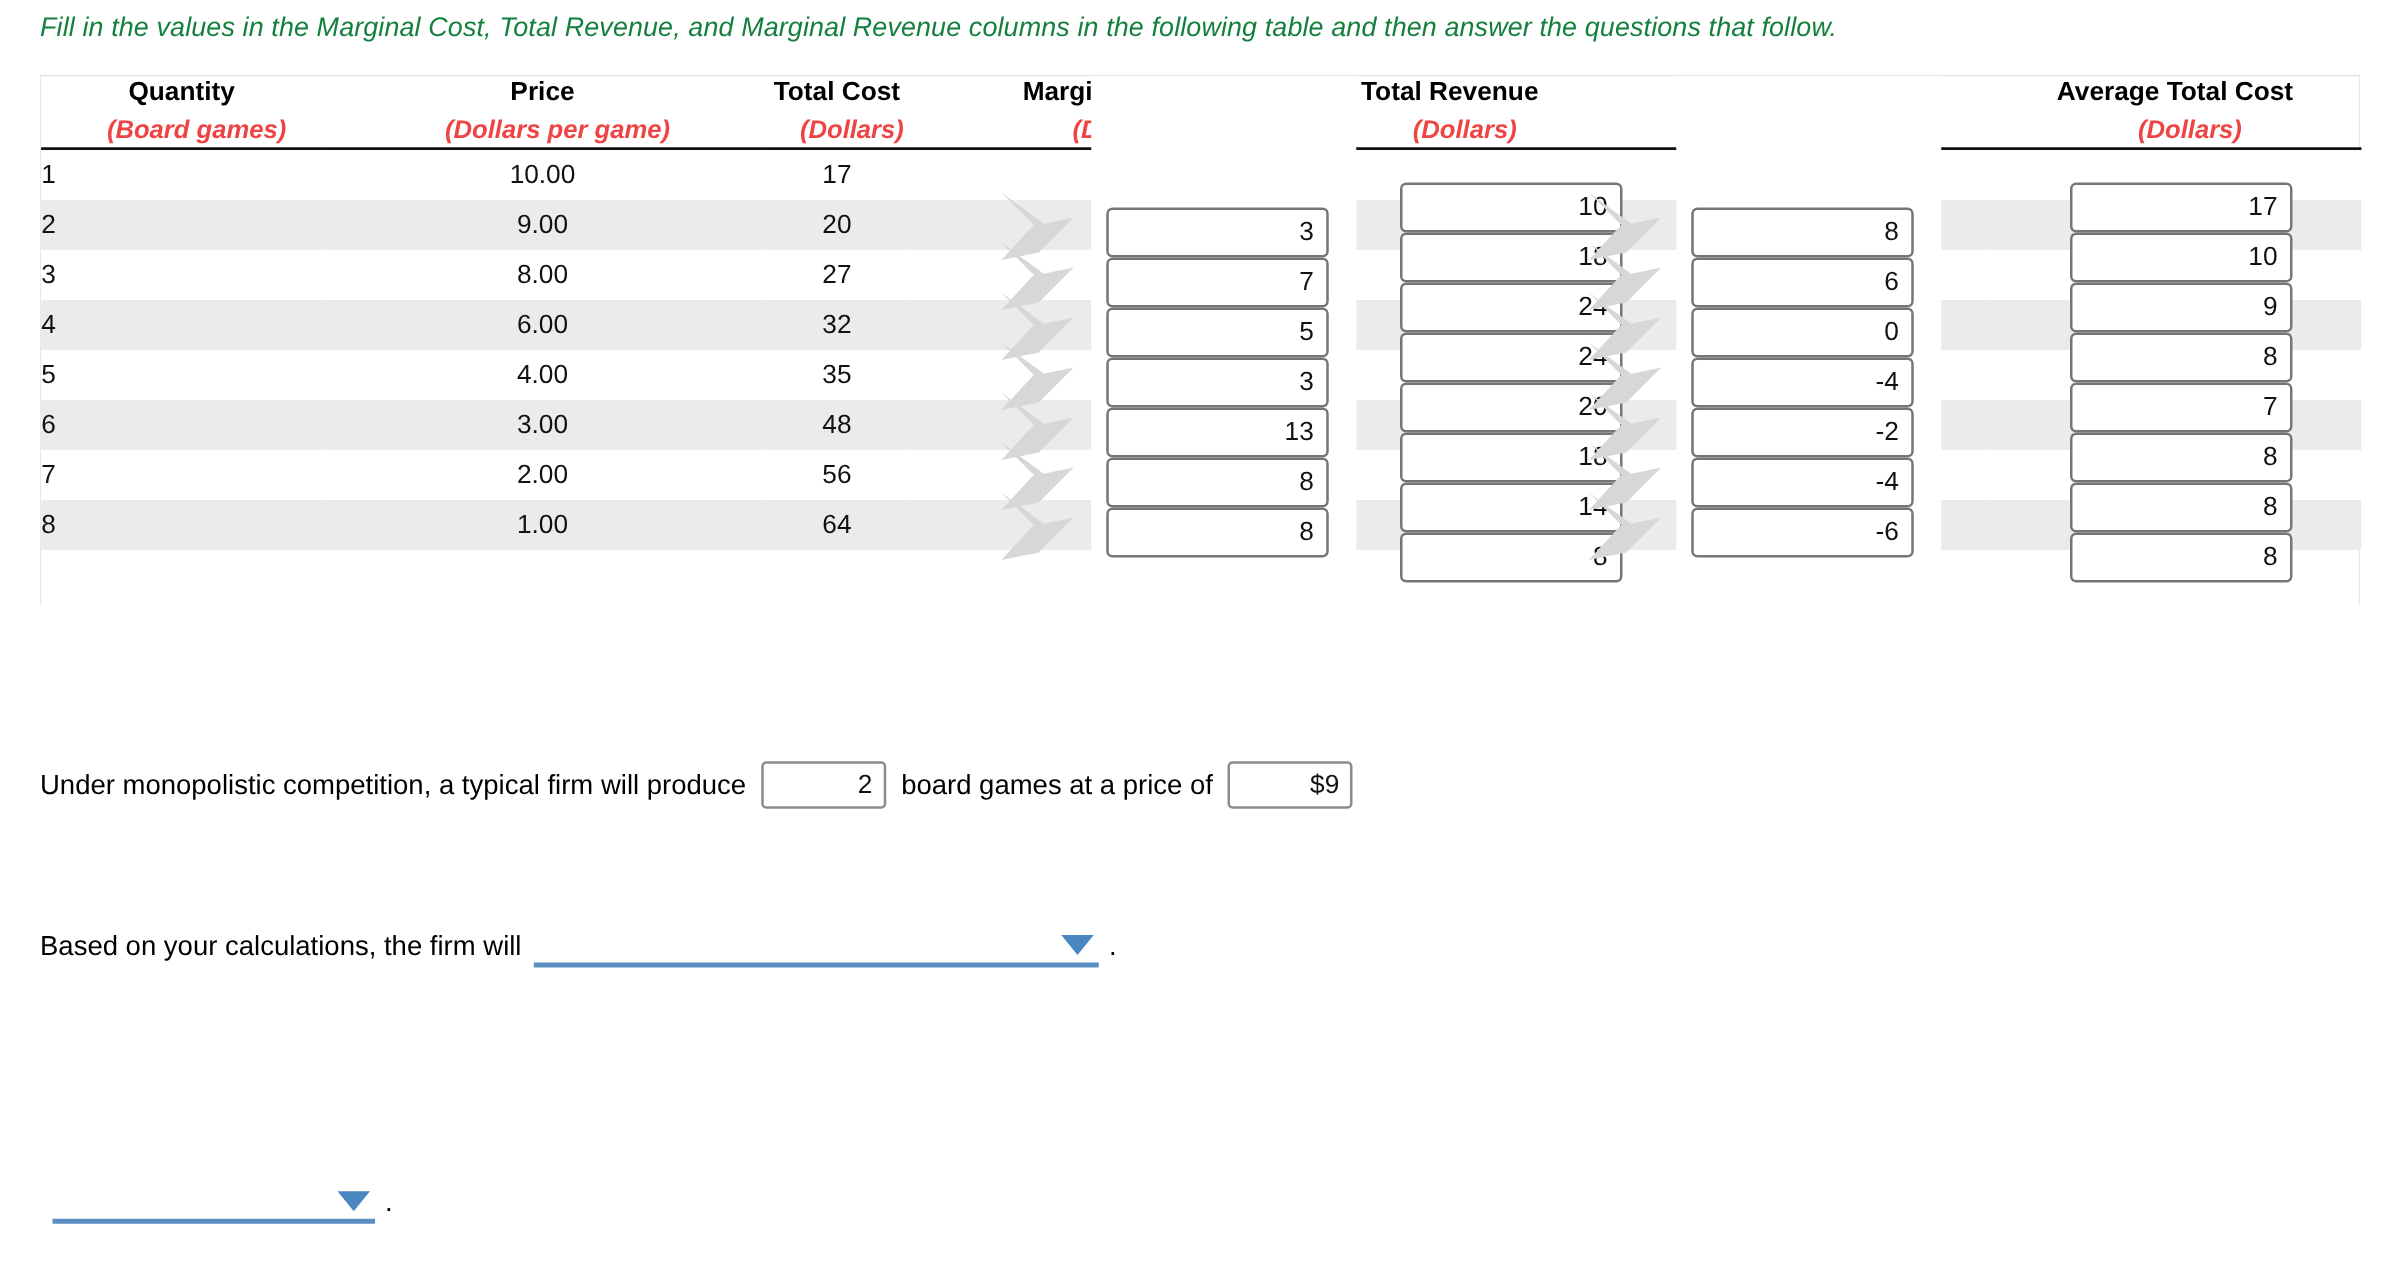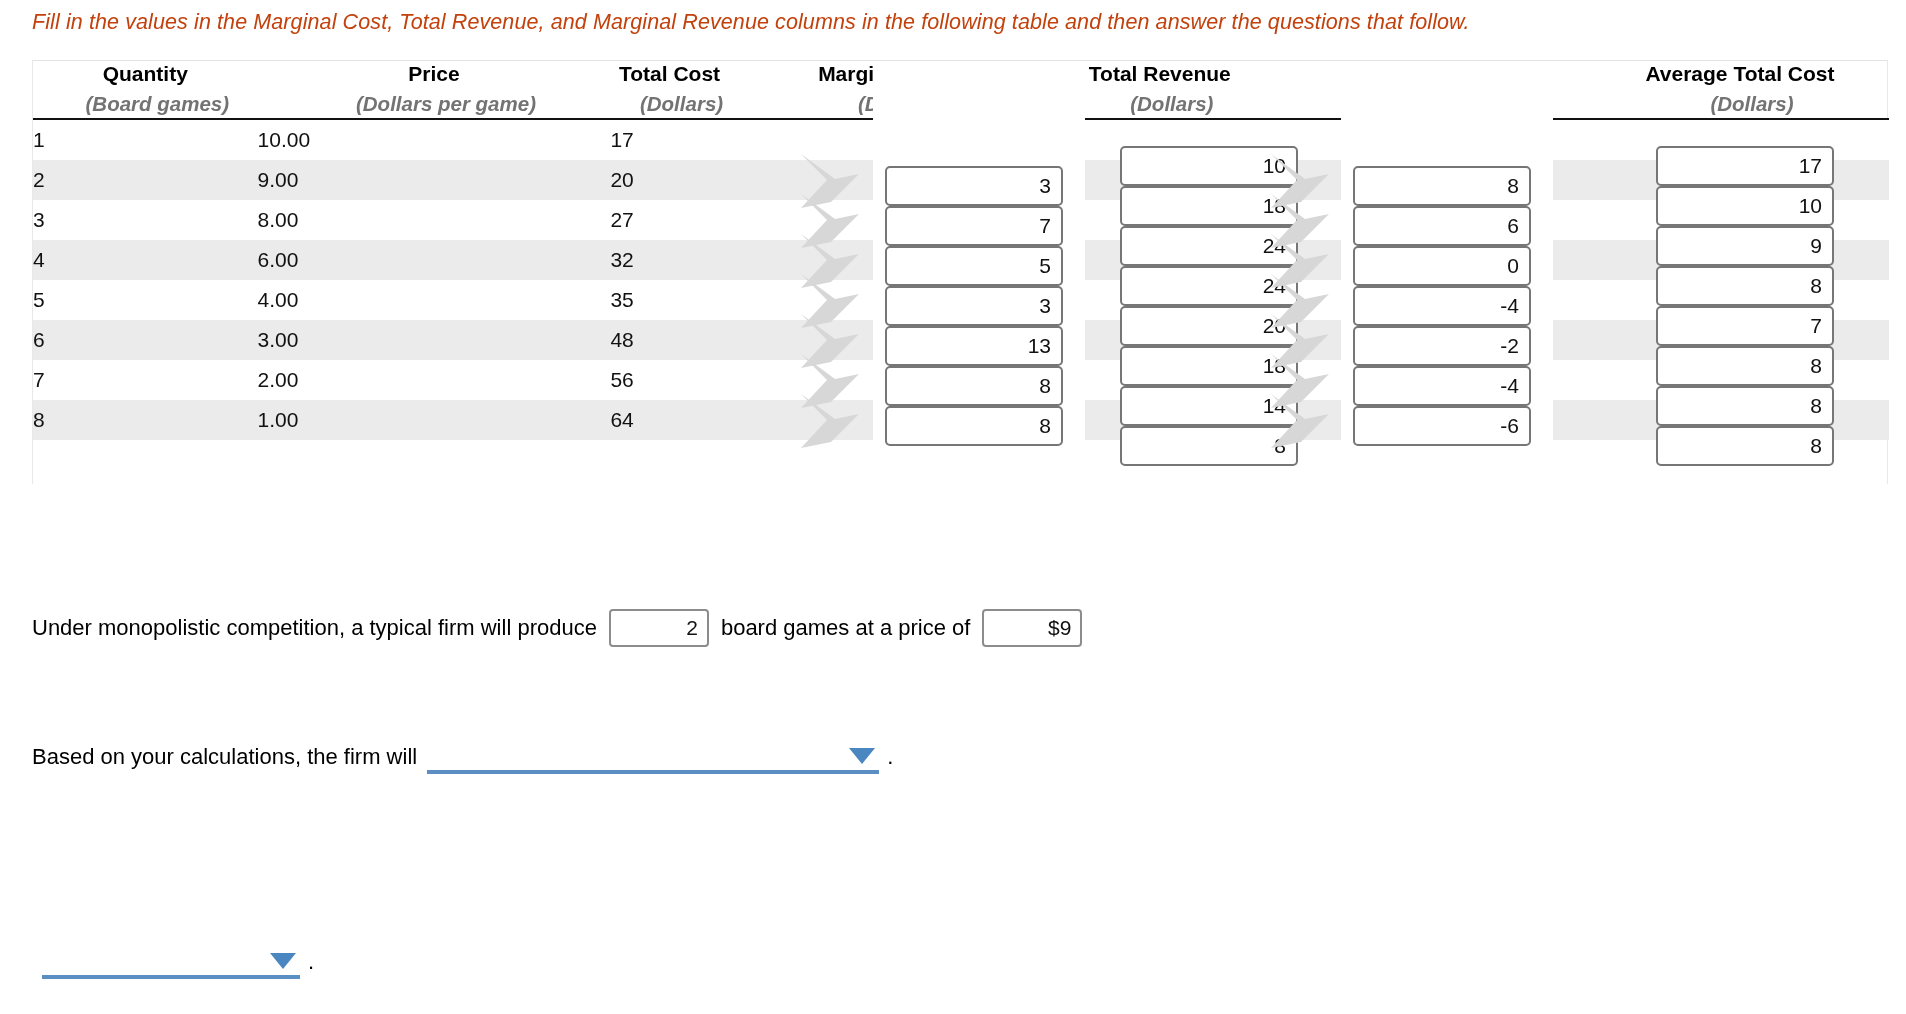--- a/index.html
+++ b/index.html
@@ -10,21 +10,21 @@
     font-family: "Liberation Sans", sans-serif;
     overflow: hidden;
   }
   .page { position: relative; width: 1906px; height: 1014px; }
 
   .intro {
     position: absolute;
     left: 32px; top: 10px;
     font-style: italic;
     font-size: 21.5px;
-    color: #c2410c;
+    color: #15803d;
     letter-spacing: 0.1px;
     white-space: nowrap;
   }
 
   
   .table-wrap {
     position: absolute;
     left: 32px; top: 60px;
     width: 1856px;
     background: #ffffff;
@@ -48,33 +48,33 @@
     font-weight: bold;
     font-size: 21px;
     color: #000;
     line-height: 1.28;
     white-space: nowrap;
   }
   .hdr-unit {
     font-weight: bold;
     font-style: italic;
     font-size: 20.5px;
-    color: #737373;
+    color: #ef4444;
     line-height: 1.3;
     white-space: nowrap;
     padding-top: 3px;
     margin-left: 24px;
   }
   .hdr-row th { border-bottom: 2px solid #111; }
 
   .band-gray { background: #ebebeb; }
   .band-white { background: #ffffff; }
 
   td.num {
-    text-align: left;
+    text-align: center;
     font-size: 21px;
     color: #111;
     padding-right: 16px;
     height: 40px;
     line-height: 40px;
     white-space: nowrap;
   }
   td.qty {
     text-align: left;
     font-size: 21px;

